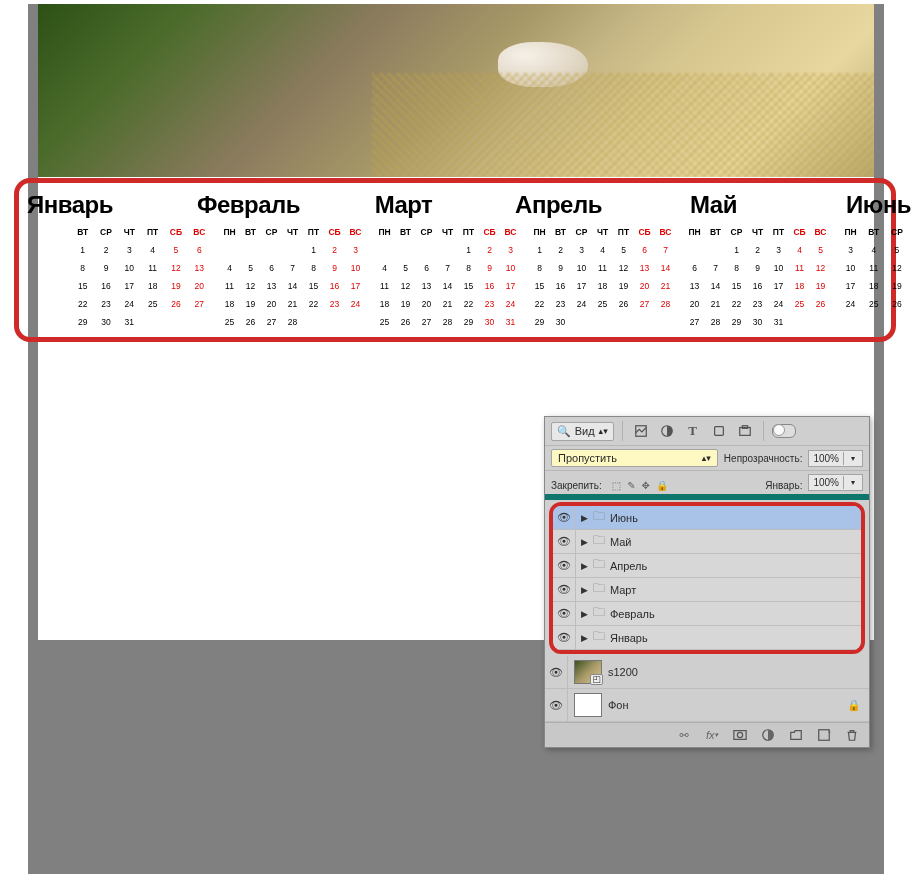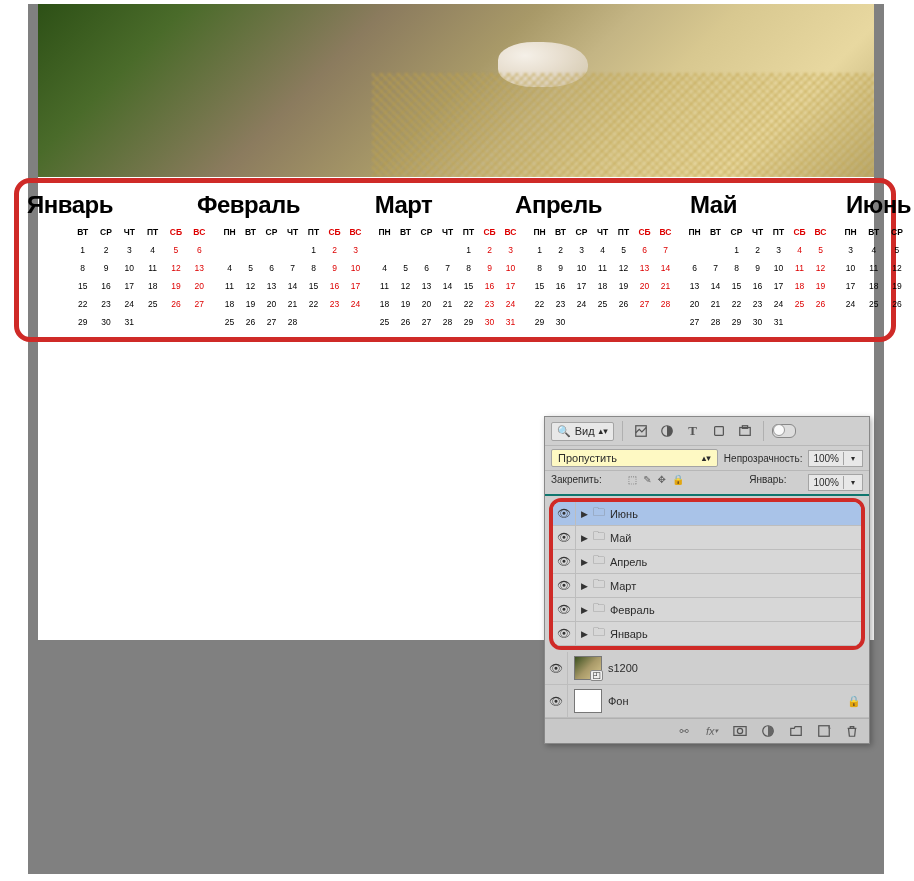--- a/index.html
+++ b/index.html
@@ -33,21 +33,21 @@
   .row1 { display:flex; align-items:center; padding:4px 6px; gap:6px; border-bottom:1px solid #b7b7b7; }
   .search-kind { display:flex; align-items:center; gap:4px; background:#e8e8e8; border:1px solid #a4a4a4; padding:2px 5px; border-radius:2px; }
   .sep { width:1px; align-self:stretch; background:#b0b0b0; margin:0 2px; }
   .filterbtn { width:18px; height:18px; display:flex; align-items:center; justify-content:center; color:#555; border:1px solid transparent; border-radius:2px; }
   .row2 { display:flex; align-items:center; padding:3px 6px; gap:6px; border-bottom:1px solid #b7b7b7; }
   .combo { flex:1; display:flex; align-items:center; justify-content:space-between; background:#fef9c3; border:1px solid #a4a4a4; padding:2px 6px; border-radius:2px; }
   .lblsmall { font-size:10px; }
   .pctbox { display:flex; align-items:center; background:#e8e8e8; border:1px solid #a4a4a4; }
   .pctbox span { padding:2px 4px; font-size:10px; }
   .pctbox .dd { border-left:1px solid #a4a4a4; width:10px; text-align:center; font-size:8px; }
-  .row3 { display:flex; align-items:flex-start; padding:3px 6px; gap:22px; border-bottom:2px solid #0f766e; font-size:10px; }
+  .row3 { display:flex; align-items:flex-end; padding:3px 6px; gap:6px; border-bottom:6px solid #0f766e; font-size:10px; }
   .lockicons { display:flex; gap:6px; color:#666; margin-left:4px; }
 
   .layers-box { border:4px solid #cf2a27; border-radius:12px; margin:2px 4px; background:#d7d7d7; overflow:hidden; }
   .layer-row { display:flex; align-items:center; height:23px; font-size:11px; border-bottom:1px solid #bdbdbd; }
   .layer-row.sel { background:#a9c3e8; }
   .eye { width:22px; text-align:center; color:#333; border-right:1px solid #bdbdbd; height:100%; display:flex; align-items:center; justify-content:center; }
   .arrow { margin:0 3px 0 5px; font-size:9px; color:#333; }
   .folder { margin:0 5px 0 2px; font-size:12px; color:#777; }
   .lname { }
 

